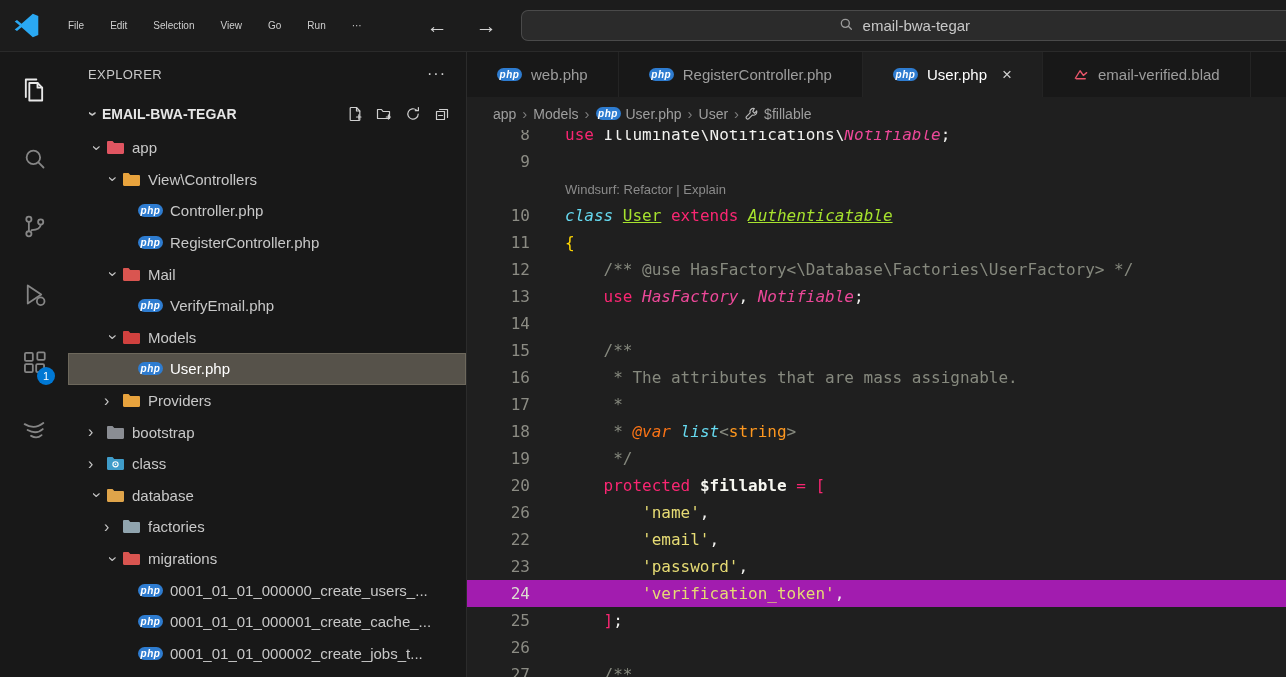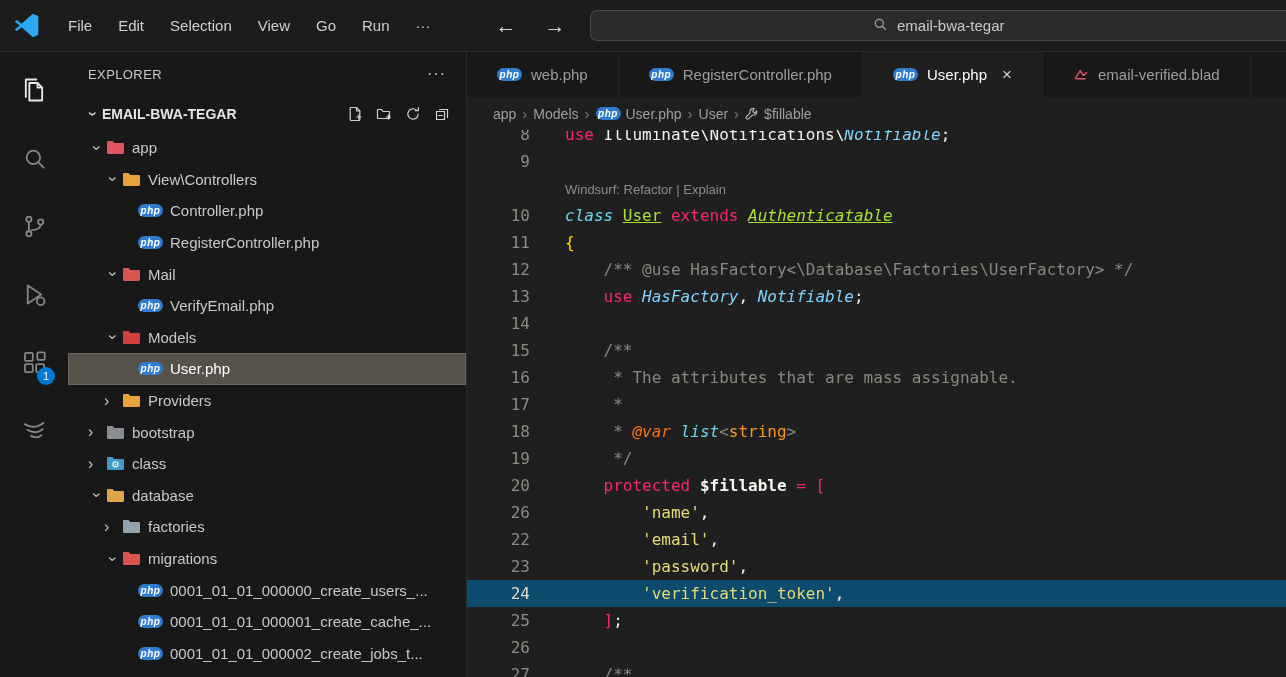--- a/index.html
+++ b/index.html
@@ -5,21 +5,21 @@
   * { box-sizing: border-box; margin: 0; padding: 0; }
   html,body { width:1286px; height:677px; overflow:hidden; background:#1f1f1f;
     font-family:"Liberation Sans","DejaVu Sans",sans-serif; }
   .app { width:1286px; height:677px; display:flex; flex-direction:column; color:#ccc; }
 
   
   .titlebar { height:52px; flex:0 0 52px; background:#1c1c1c; border-bottom:1px solid #2a2a2a;
     display:flex; align-items:center; padding-left:12px; }
   .logo { display:flex; margin-right:14px; }
   .menus { display:flex; }
-  .menu-item { padding:0 13px; font-size:15px; color:#cfcfcf; line-height:52px; cursor:default; }
+  .menu-item { padding:0 13px; font-size:10px; color:#cfcfcf; line-height:52px; cursor:default; }
   .nav { display:flex; gap:28px; margin-left:52px; color:#d2d2d2; font-size:21px; }
   .nav span { cursor:default; }
   .searchbox { flex:1; margin-left:24px; height:31px; background:#2b2b2b;
     border:1px solid #4a4a4a; border-right:none; border-radius:7px 0 0 7px;
     display:flex; align-items:center; justify-content:center; gap:9px; color:#c7c7c7; font-size:15px; }
 
   
   .main { flex:1; display:flex; min-height:0; }
 
   
@@ -67,31 +67,31 @@
   .bc-sep { color:#7d7d7d; font-size:15px; }
   .bc-item { display:flex; align-items:center; gap:5px; cursor:pointer; }
 
   
   .code { flex:1; overflow:hidden; font-family:"DejaVu Sans Mono","Liberation Mono",monospace;
     font-size:16px; }
   .code-line { height:27px; line-height:27px; display:flex; white-space:pre; }
   .code-line:first-child, .code-lens:first-child { margin-top:-9px; }
   .gutter { flex:0 0 63px; width:63px; text-align:right; color:#8c8c84; }
   .ltext { padding-left:35px; }
-  .code-line.current { background:#0c4a6e; }
+  .code-line.current { background:#a21caf; }
   .code-line.current .gutter { color:#dcdcd0; }
   .code-lens { height:27px; line-height:29px; padding-left:98px; font-family:"Liberation Sans",sans-serif;
     font-size:13px; color:#8b8b8b; cursor:pointer; }
 
   
   .tk-k   { color:#f92672; }
   .tk-st  { color:#66d9ef; font-style:italic; }
   .tk-cls { color:#a6e22e; text-decoration:underline; }
   .tk-inh { color:#a6e22e; font-style:italic; text-decoration:underline; }
-  .tk-use { color:#7dd3fc; font-style:italic; }
+  .tk-use { color:#ec4899; font-style:italic; }
   .tk-s   { color:#e6db74; }
   .tk-c   { color:#86897e; }
   .tk-tag { color:#f97316;font-style:italic; }
   .tk-ct  { color:#66d9ef; font-style:italic; }
   .tk-ot  { color:#fd971f; }
   .tk-p   { color:#f1f1ef; }
   .tk-v   { color:#f8f8f2; font-weight:bold; }
   .tk-b1  { color:#ffd602; }
   .tk-b2  { color:#f92672; }
 </style>

